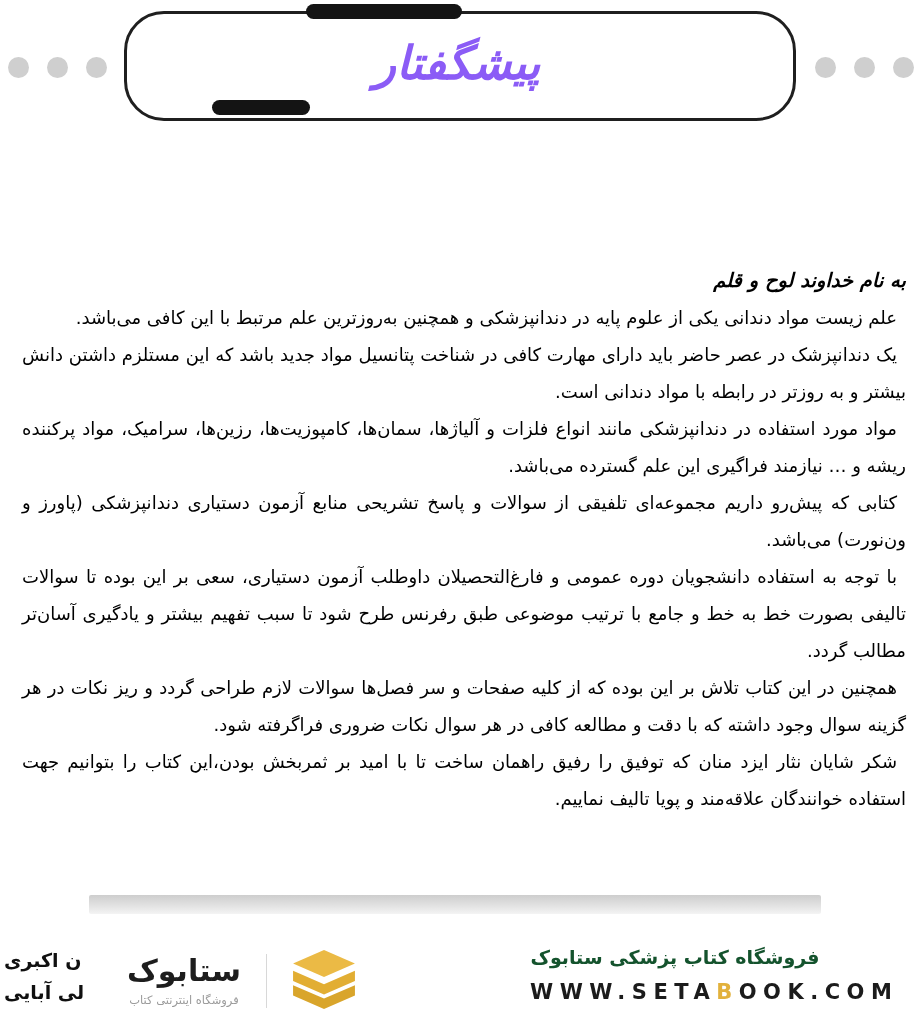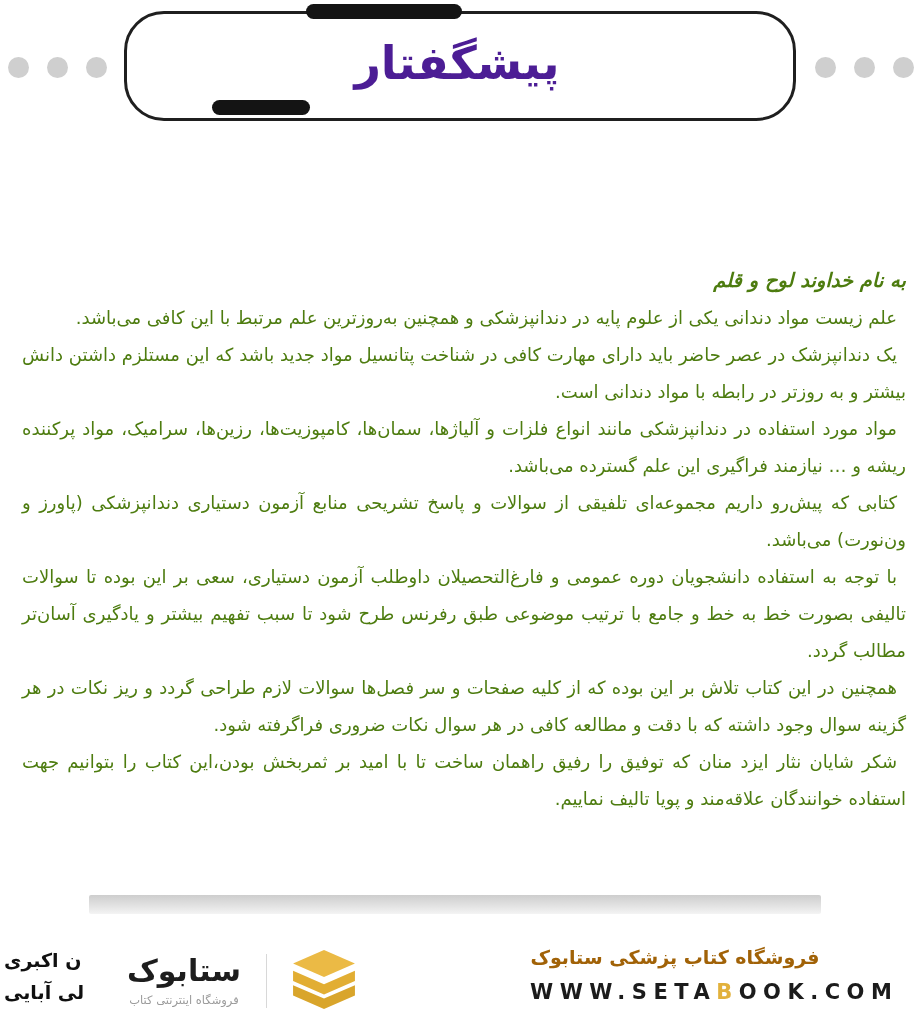--- a/index.html
+++ b/index.html
@@ -14,32 +14,32 @@
   .frame{
     position:absolute;left:124px;top:11px;width:666px;height:104px;
     border:3px solid #1f1f1f;border-radius:40px;background:#fff;
   }
   .accent{position:absolute;background:#141414;border-radius:8px;height:15px;}
   .accent-top{left:306px;top:4px;width:156px;}
   .accent-bottom{left:212px;top:100px;width:98px;}
   .title{
     position:absolute;left:124px;top:13px;width:666px;height:100px;
     display:flex;align-items:center;justify-content:center;
-    font-size:46px;font-weight:700;color:#4c1d95;direction:rtl;
+    font-size:46px;font-weight:700;color:#8b5cf6;direction:rtl;font-style:italic;
   }
   .dots{position:absolute;top:57px;display:flex;gap:18px;}
   .dots-left{left:8px;}
   .dots-right{right:8px;}
   .dot{width:21px;height:21px;border-radius:50%;background:#cfcfcf;}
 
   
   .content{
     position:absolute;top:262px;right:16px;left:22px;
     direction:rtl;text-align:justify;
-    font-size:18px;line-height:37px;color:#4d7c0f;
+    font-size:18px;line-height:37px;color:#000000;
   }
   .content p{margin:0;text-indent:9px;}
   .invocation{
     font-weight:700;font-style:italic;font-size:19.5px;
     text-align:right;text-indent:0 !important;
   }
 
   
   .scan-strip{
     position:absolute;left:89px;top:895px;width:732px;height:19px;
@@ -53,21 +53,21 @@
     position:absolute;left:4px;top:14px;direction:rtl;text-align:left;
     font-weight:700;font-size:19px;color:#101010;line-height:32px;white-space:nowrap;
   }
   .brand{position:absolute;left:126px;top:20px;display:flex;align-items:center;}
   .wordmark-block{text-align:center;min-width:116px;}
   .wordmark{font-size:30px;font-weight:700;color:#1d1d1d;line-height:34px;direction:rtl;}
   .wordmark-sub{font-size:11.5px;color:#9b9b9b;margin-top:5px;direction:rtl;}
   .brand-divider{width:1px;height:54px;background:#d8d8d8;margin:2px 24px 0 24px;}
   .logo-mark{width:66px;height:60px;display:block;}
   .store{position:absolute;right:74px;top:16px;width:290px;text-align:center;}
-  .store-name{font-size:19px;font-weight:700;color:#a16207;direction:rtl;}
+  .store-name{font-size:19px;font-weight:700;color:#14532d;direction:rtl;}
   .website{
     margin-top:12px;font-size:21px;font-weight:700;letter-spacing:6.5px;
     color:#1b1b1b;direction:ltr;white-space:nowrap;
   }
   .website .gold{color:#e2b13c;}
 </style>
 </head>
 <body>
 
 <div>

